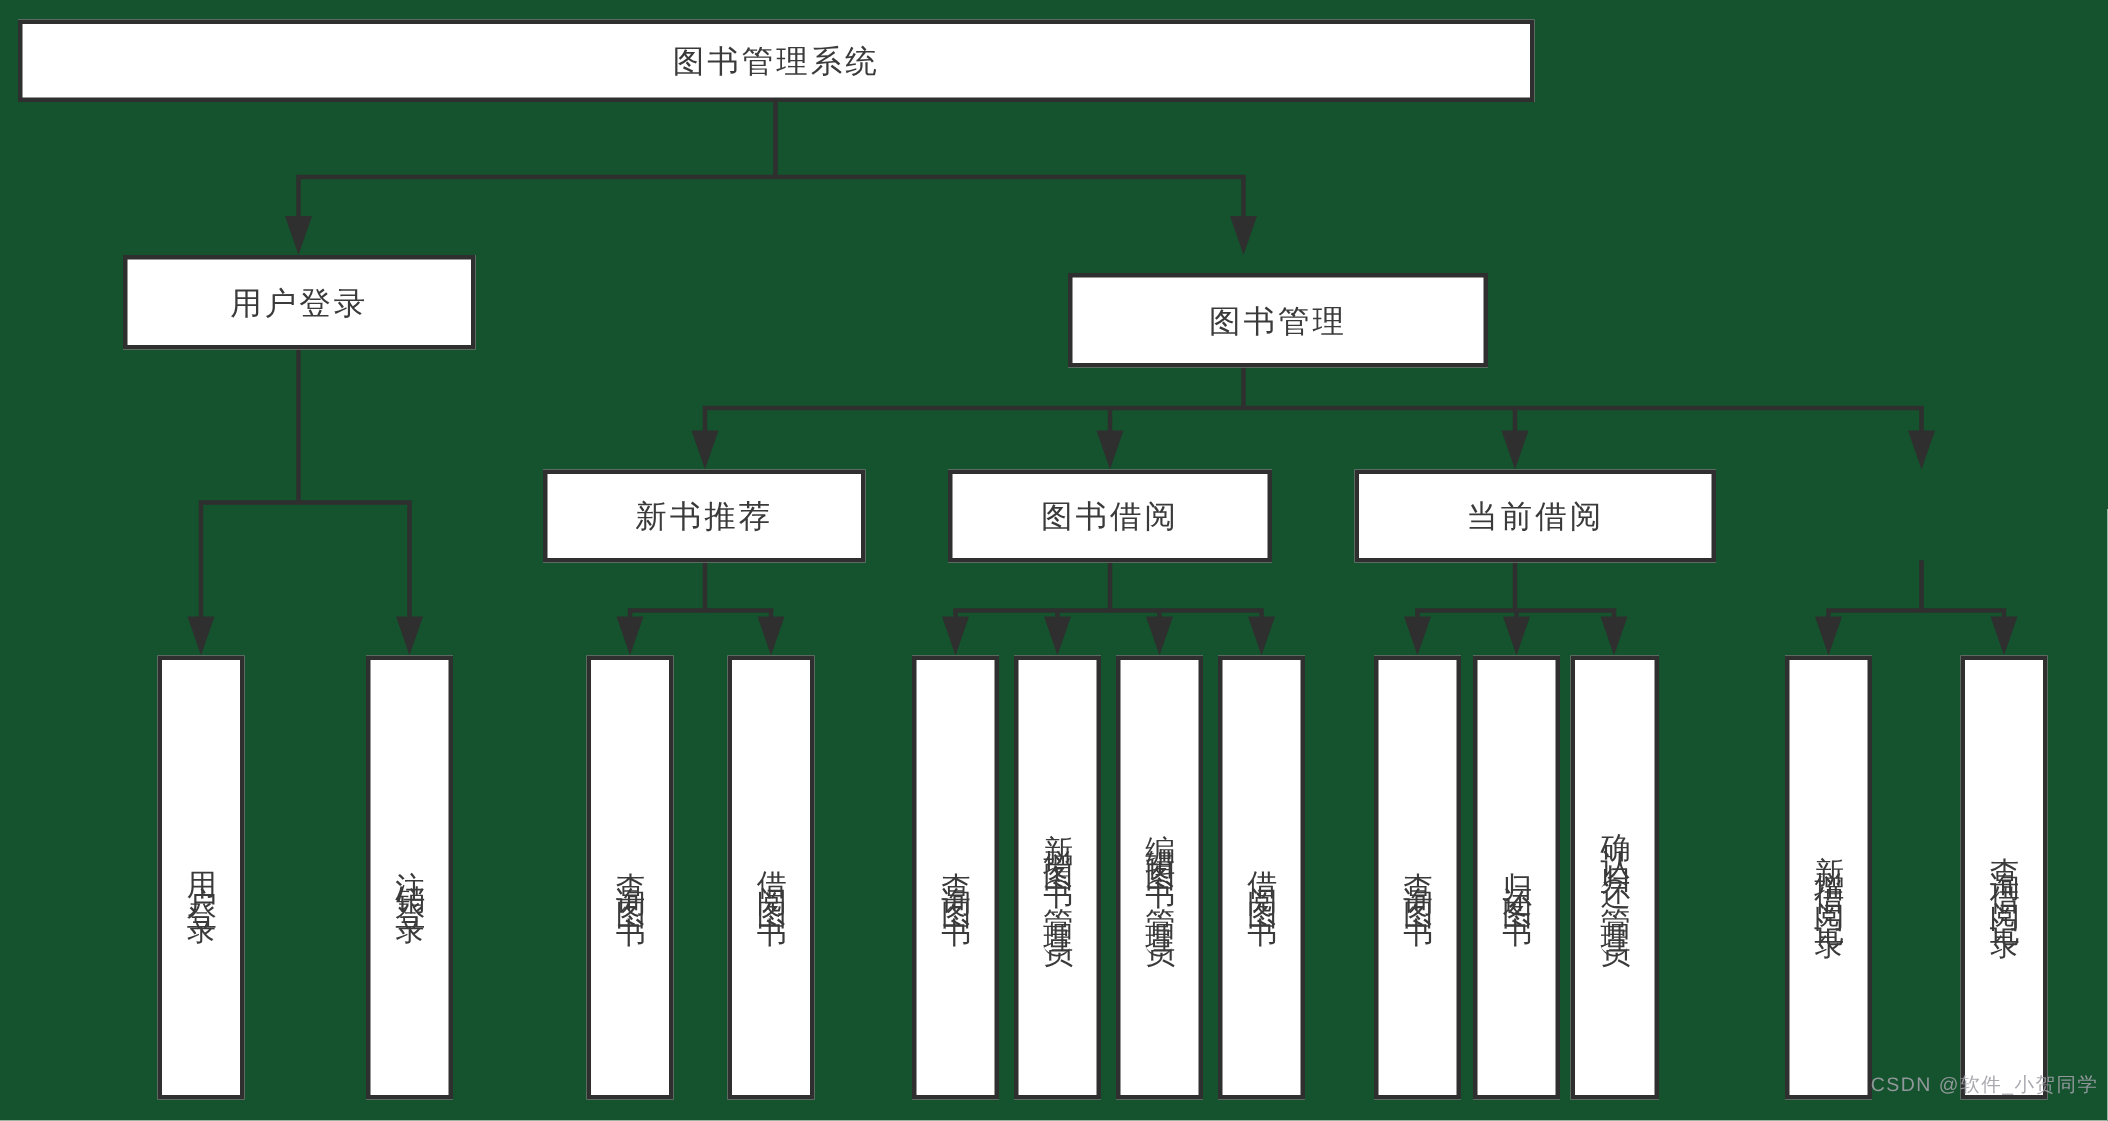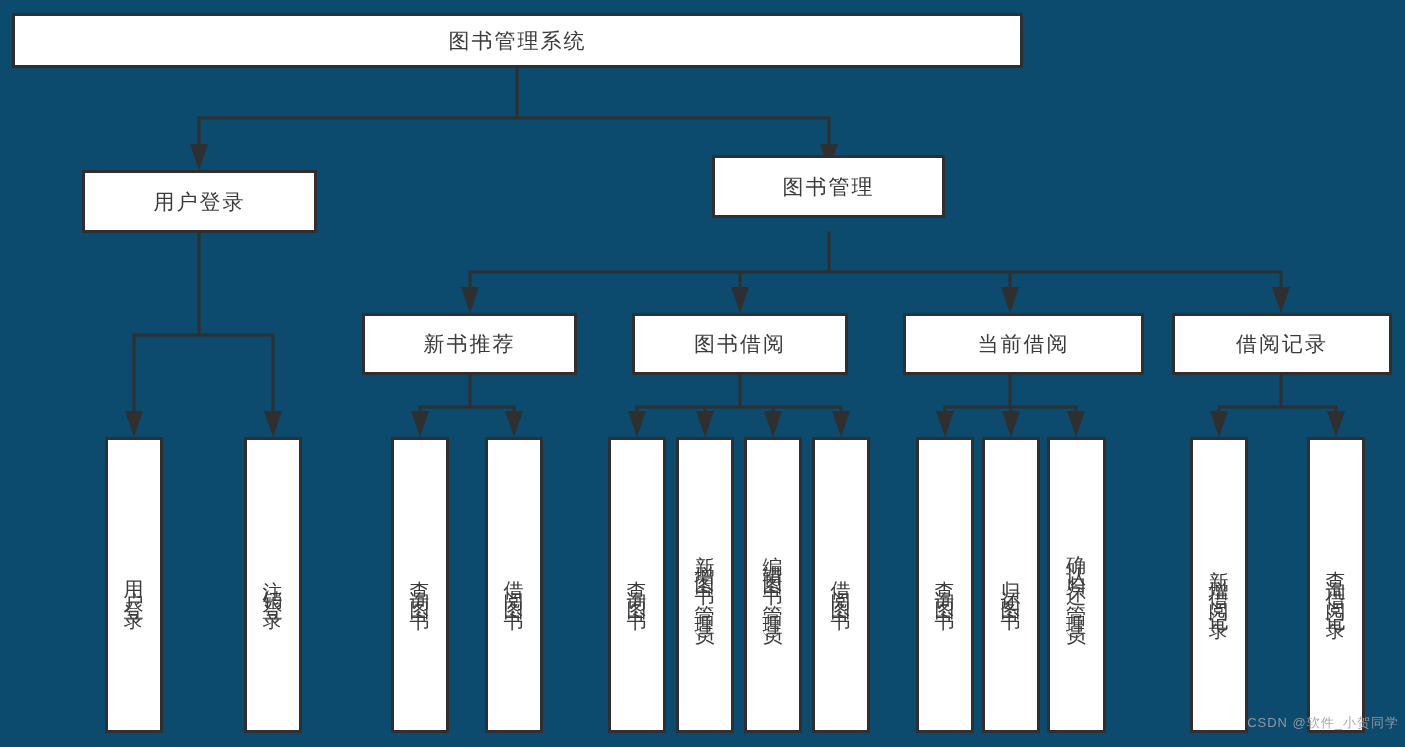--- a/index.html
+++ b/index.html
@@ -1,20 +1,20 @@
 <!DOCTYPE html>
 <html><head>
 <meta charset="utf-8">
 <style>
   html, body { margin: 0; padding: 0; background: #ffffff; }
   .canvas {
     position: relative;
     width: 1405px;
     height: 747px;
-    background: #0c4a6e;
+    background: #14532d;
     font-family: "Liberation Sans", sans-serif;
     overflow: hidden;
   }
   .connector-layer {
     position: absolute;
     left: 0; top: 0;
     width: 1405px; height: 747px;
     pointer-events: none;
   }
   .node {
@@ -111,26 +111,25 @@
       <polygon points="1002,411 1020,411 1011,437"></polygon>
       <polygon points="1067,411 1085,411 1076,437"></polygon>
       <polygon points="1210,411 1228,411 1219,437"></polygon>
       <polygon points="1327,411 1345,411 1336,437"></polygon>
     </g>
   </svg>
 
   <div class="node h" style="left:12px; top:13px; width:1011px; height:55px;">图书管理系统</div>
 
   <div class="node h" style="left:82px; top:170px; width:235px; height:63px;">用户登录</div>
-  <div class="node h" style="left:712px; top:155px; width:233px; height:63px;">图书管理</div>
+  <div class="node h" style="left:712px; top:182px; width:280px; height:63px;">图书管理</div>
 
   <div class="node h" style="left:632px; top:313px; width:216px; height:62px;">图书借阅</div>
   <div class="node h" style="left:362px; top:313px; width:215px; height:62px;">新书推荐</div>
   <div class="node h" style="left:903px; top:313px; width:241px; height:62px;">当前借阅</div>
-  <div class="node h" style="left:1172px; top:313px; width:220px; height:62px;">借阅记录</div>
 
   <div class="node v" style="left:105px; top:437px; width:58px; height:296px;">用户登录</div>
   <div class="node v" style="left:244px; top:437px; width:58px; height:296px;">注销登录</div>
 
   <div class="node v" style="left:391px; top:437px; width:58px; height:296px;">查询图书</div>
   <div class="node v" style="left:485px; top:437px; width:58px; height:296px;">借阅图书</div>
 
   <div class="node v" style="left:608px; top:437px; width:58px; height:296px;">查询图书</div>
   <div class="node v" style="left:676px; top:437px; width:58px; height:296px;">新增图书（管理员）</div>
   <div class="node v" style="left:744px; top:437px; width:58px; height:296px;">编辑图书（管理员）</div>

